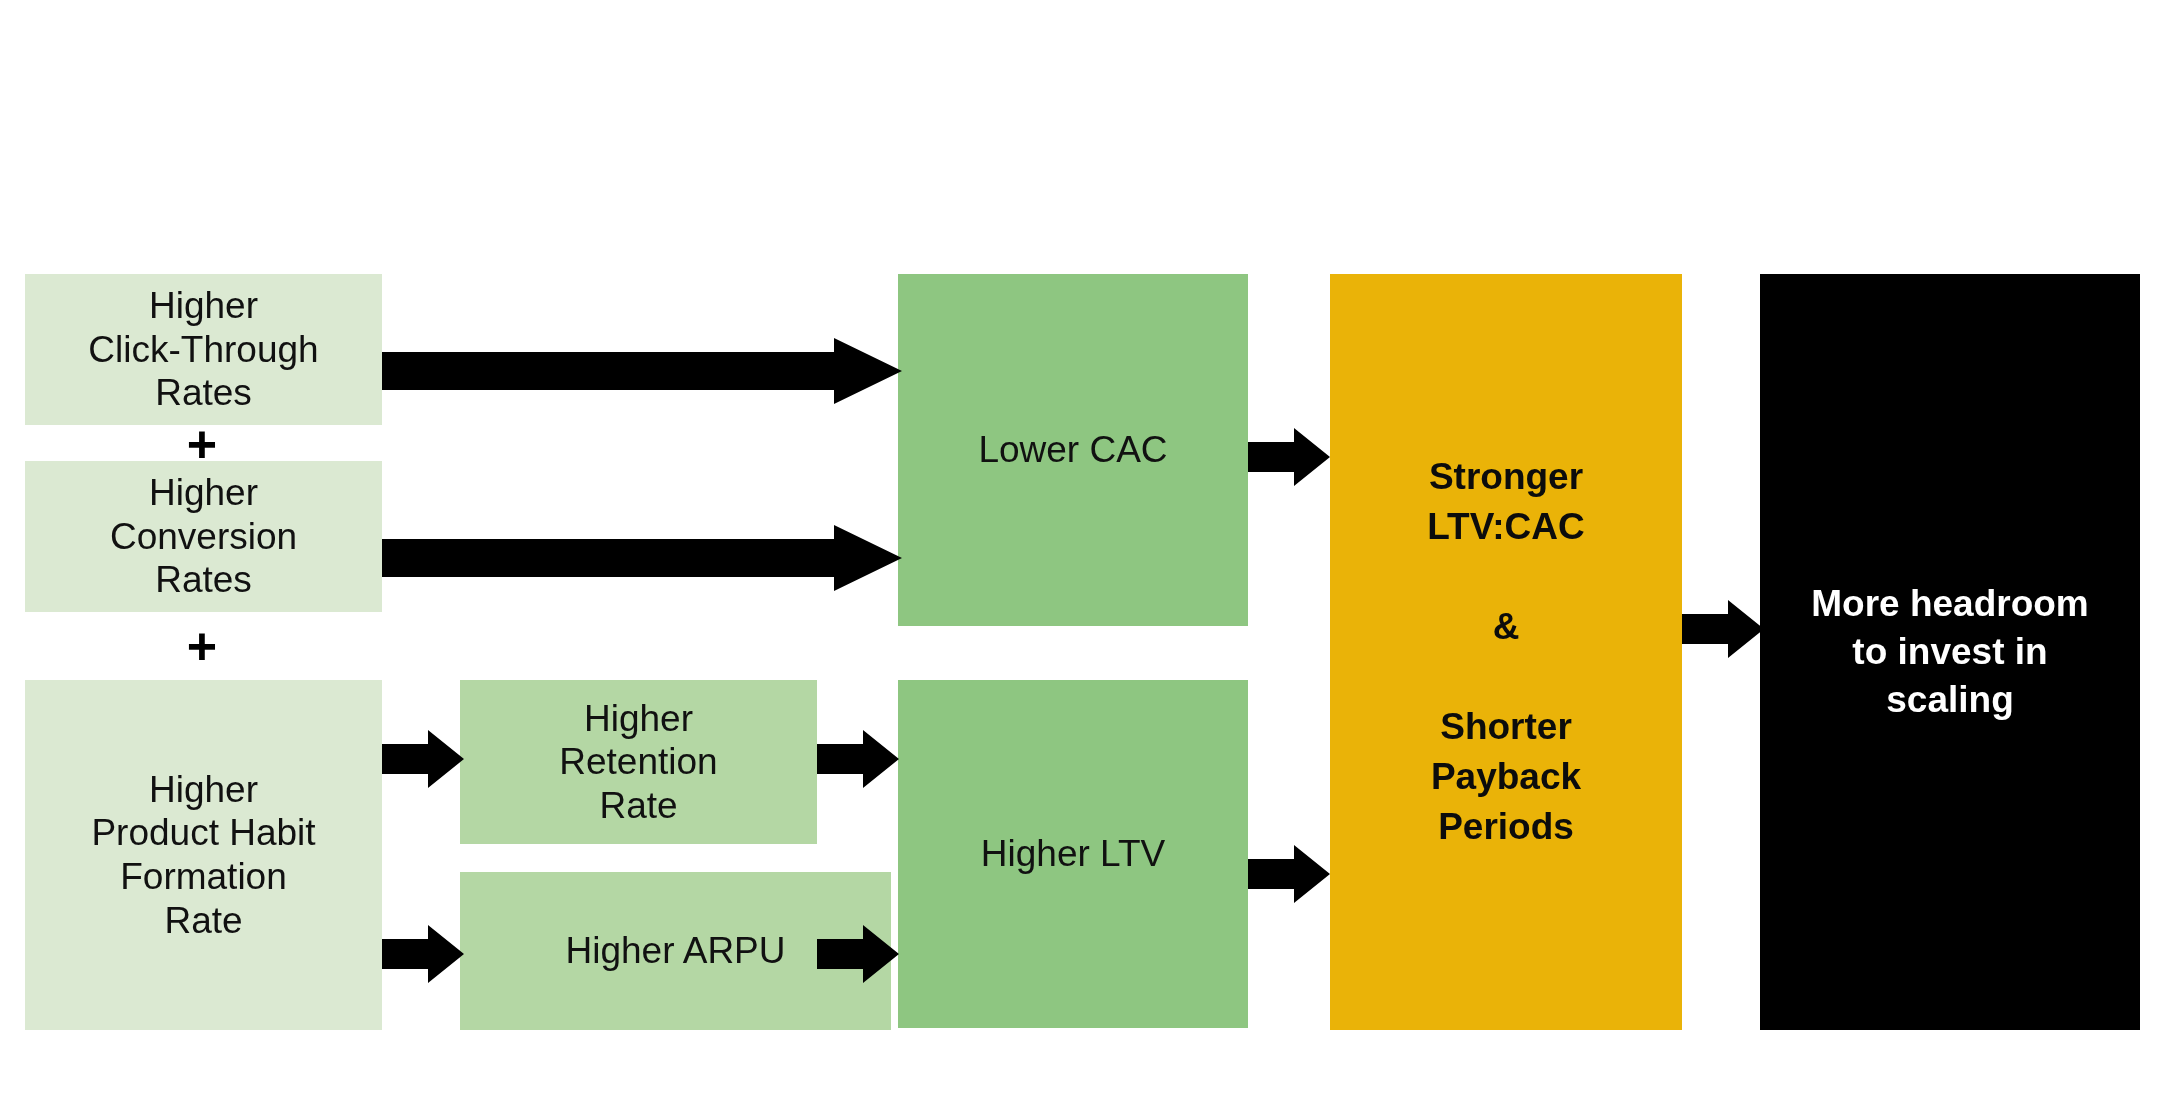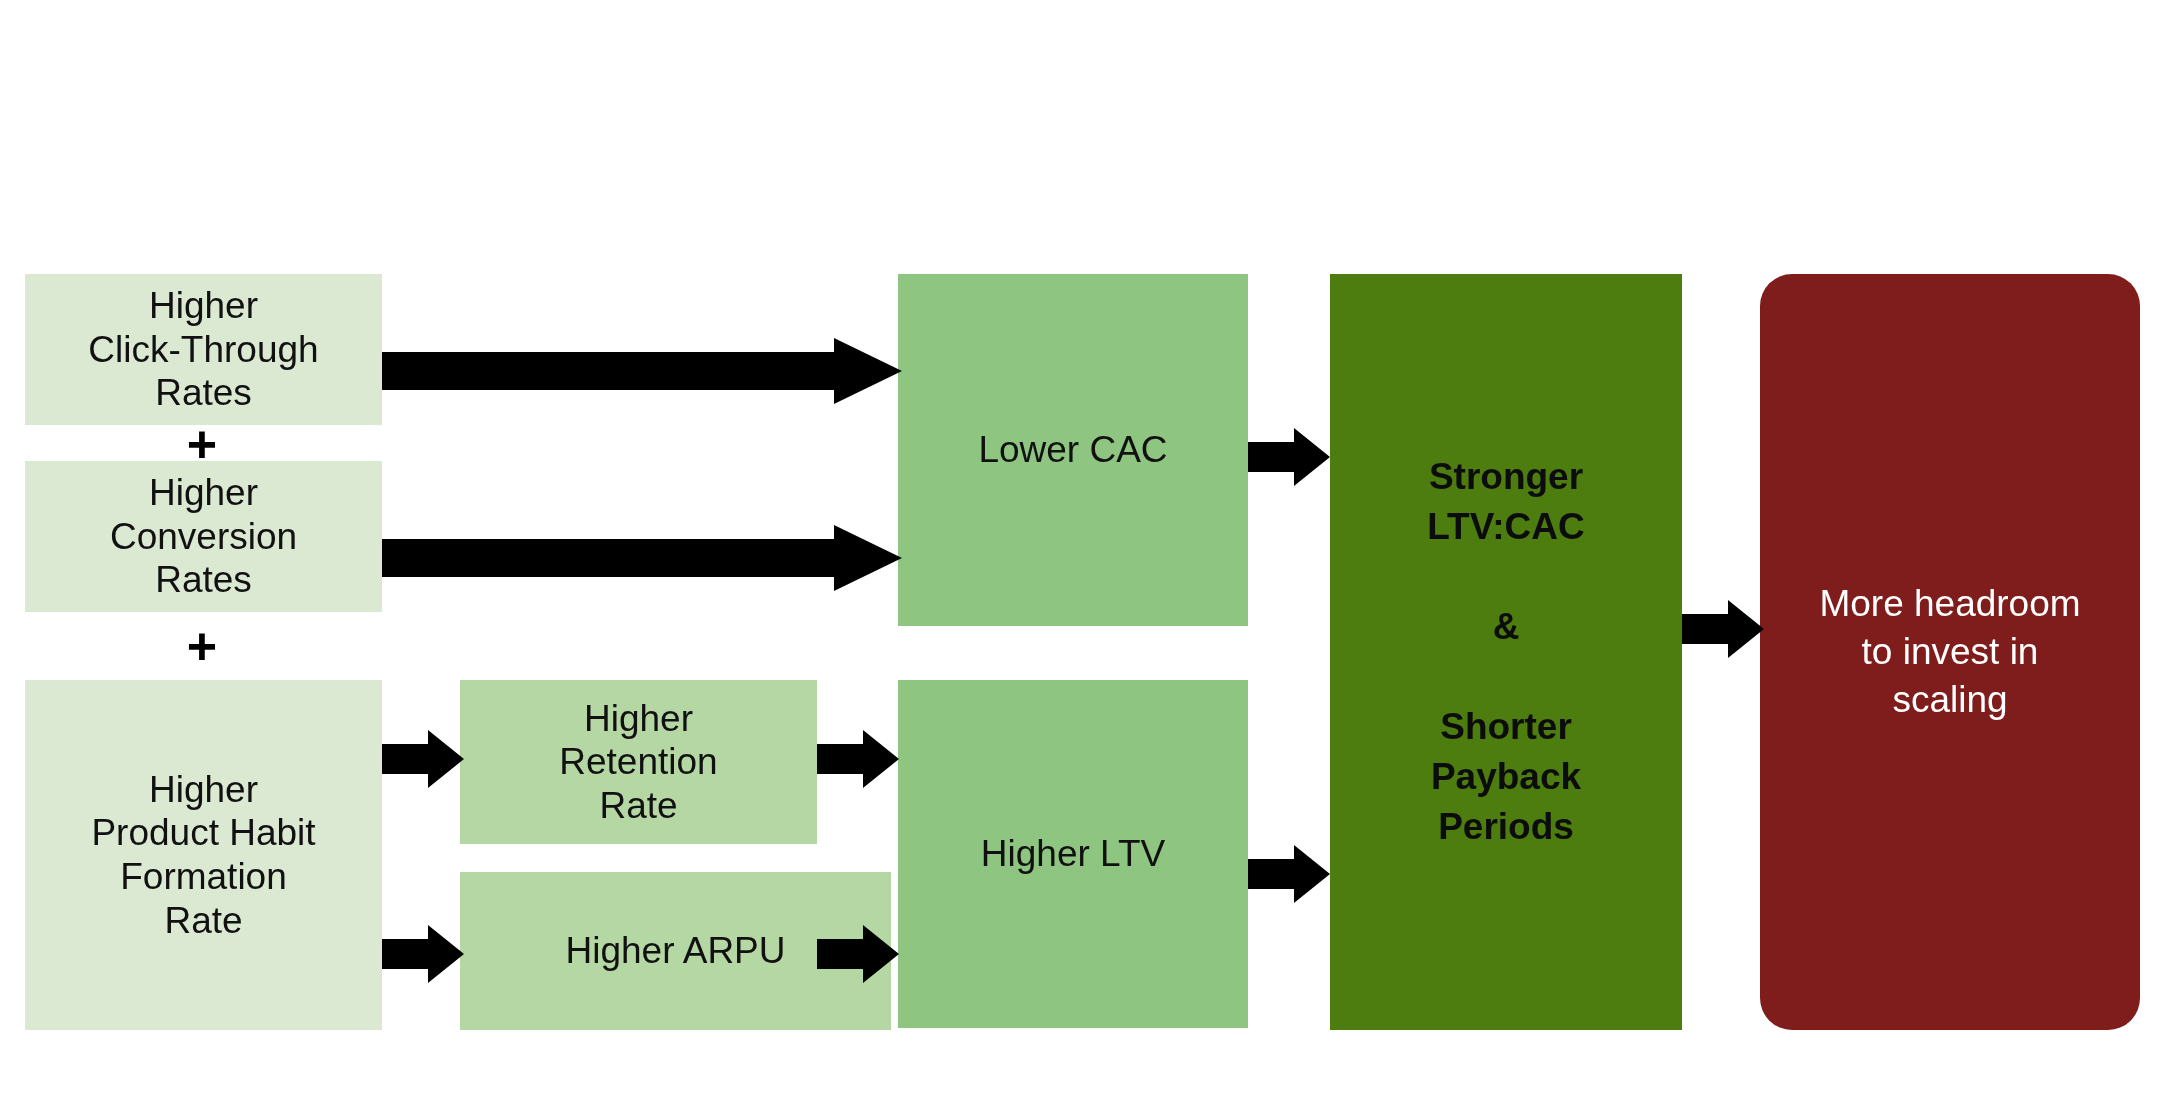--- a/index.html
+++ b/index.html
@@ -56,26 +56,26 @@
   .c2{background:#b4d7a4;font-size:37px;font-weight:400;color:#111;}
   #box-ret  {left:460px; top:680px; width:357px; height:164px;}
   #box-arpu {left:460px; top:872px; width:431px; height:158px;}
 
   
   .c3{background:#8ec681;font-size:37px;font-weight:400;color:#111;}
   #box-cac {left:898px; top:274px; width:350px; height:352px;}
   #box-ltv {left:898px; top:680px; width:350px; height:348px;}
 
   
-  .c4{background:#4d7c0f;font-size:37px;font-weight:700;color:#0c0c0c;}
+  .c4{background:#eab308;font-size:37px;font-weight:700;color:#0c0c0c;}
   #box-ratio{left:1330px; top:274px; width:352px; height:756px;}
   #box-ratio .label{white-space:pre-line;line-height:1.35;}
 
   
-  .c5{background:#7f1d1d;font-size:37px;font-weight:400;color:#ffffff;border-radius:32px;}
+  .c5{background:#000000;font-size:37px;font-weight:700;color:#ffffff;}
   #box-headroom{left:1760px; top:274px; width:380px; height:756px;}
   #box-headroom .label{line-height:1.3;}
 
   
   .arrow{position:absolute;}
   .arrow svg{display:block;}
 
   #arrow-ctr-cac  {left:382px; top:338px;}
   #arrow-conv-cac {left:382px; top:525px;}
   #arrow-cac-ratio{left:1248px; top:428px;}

